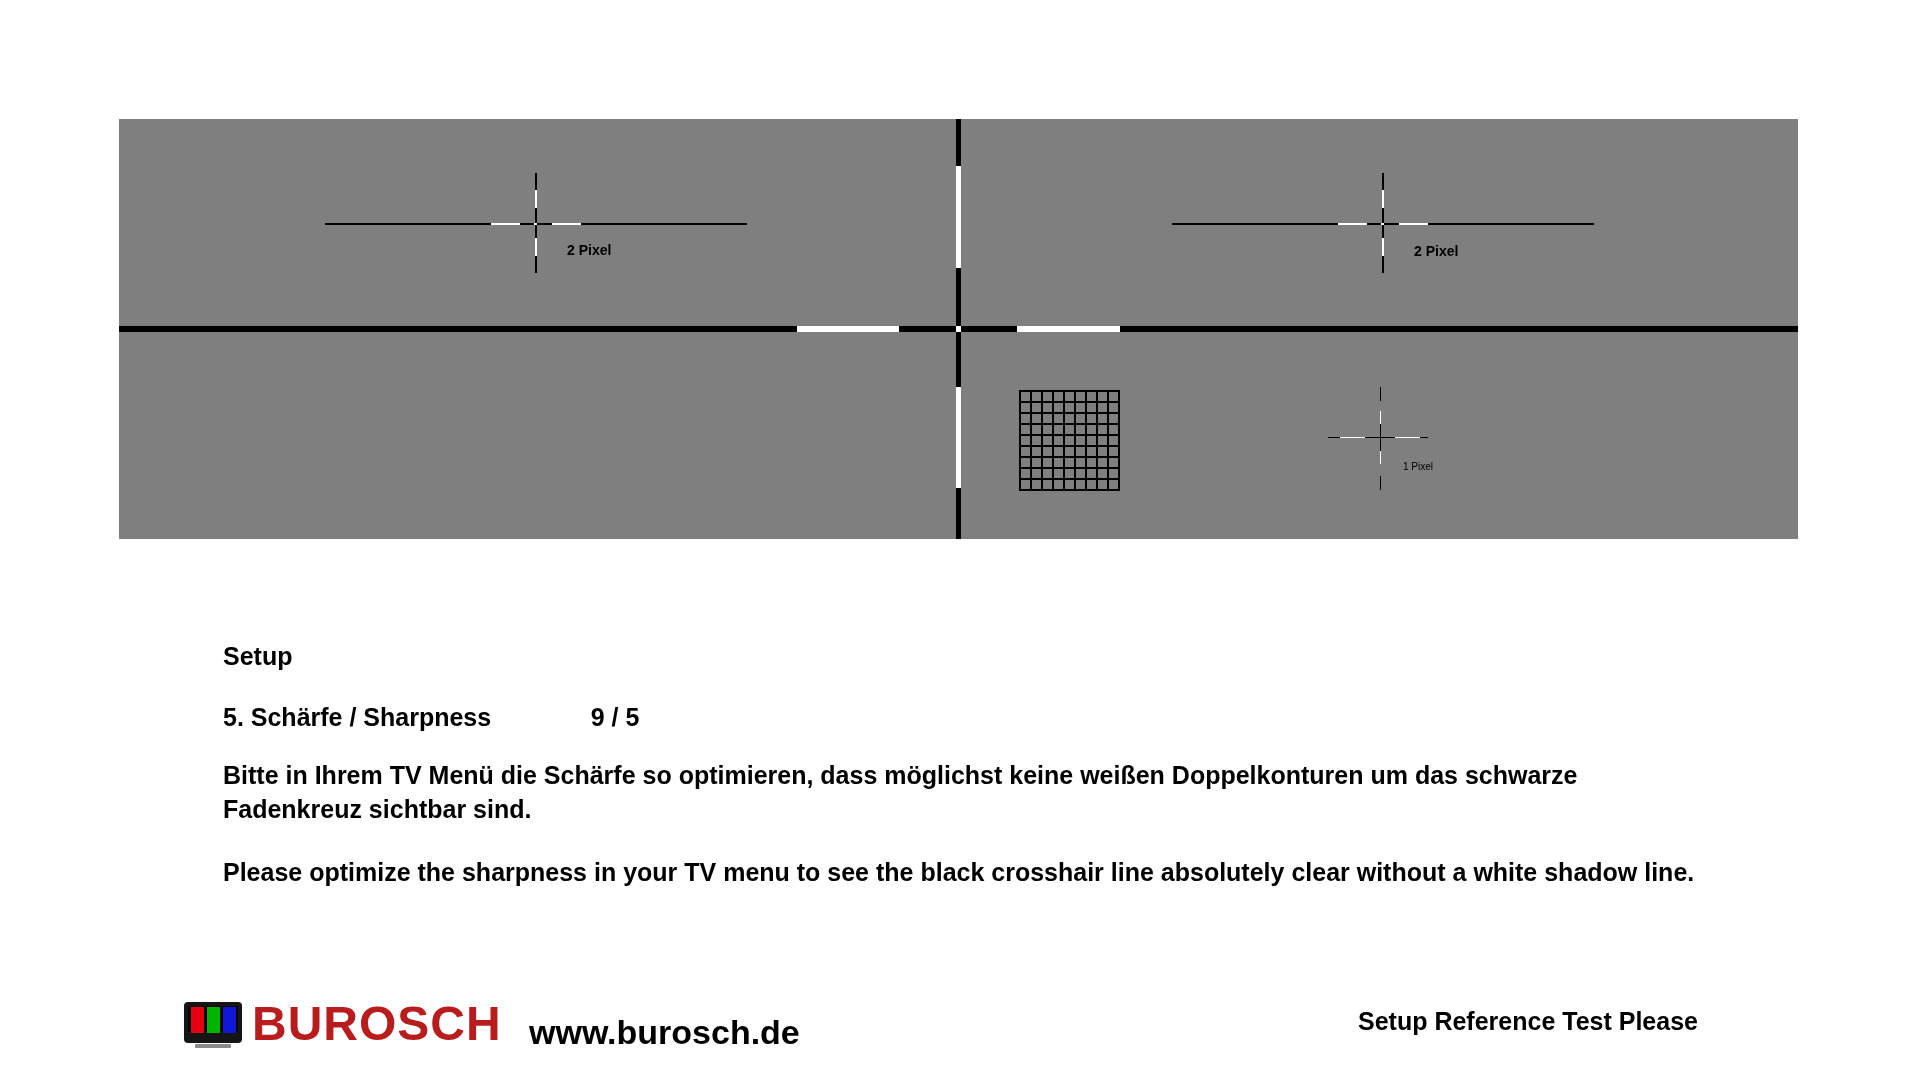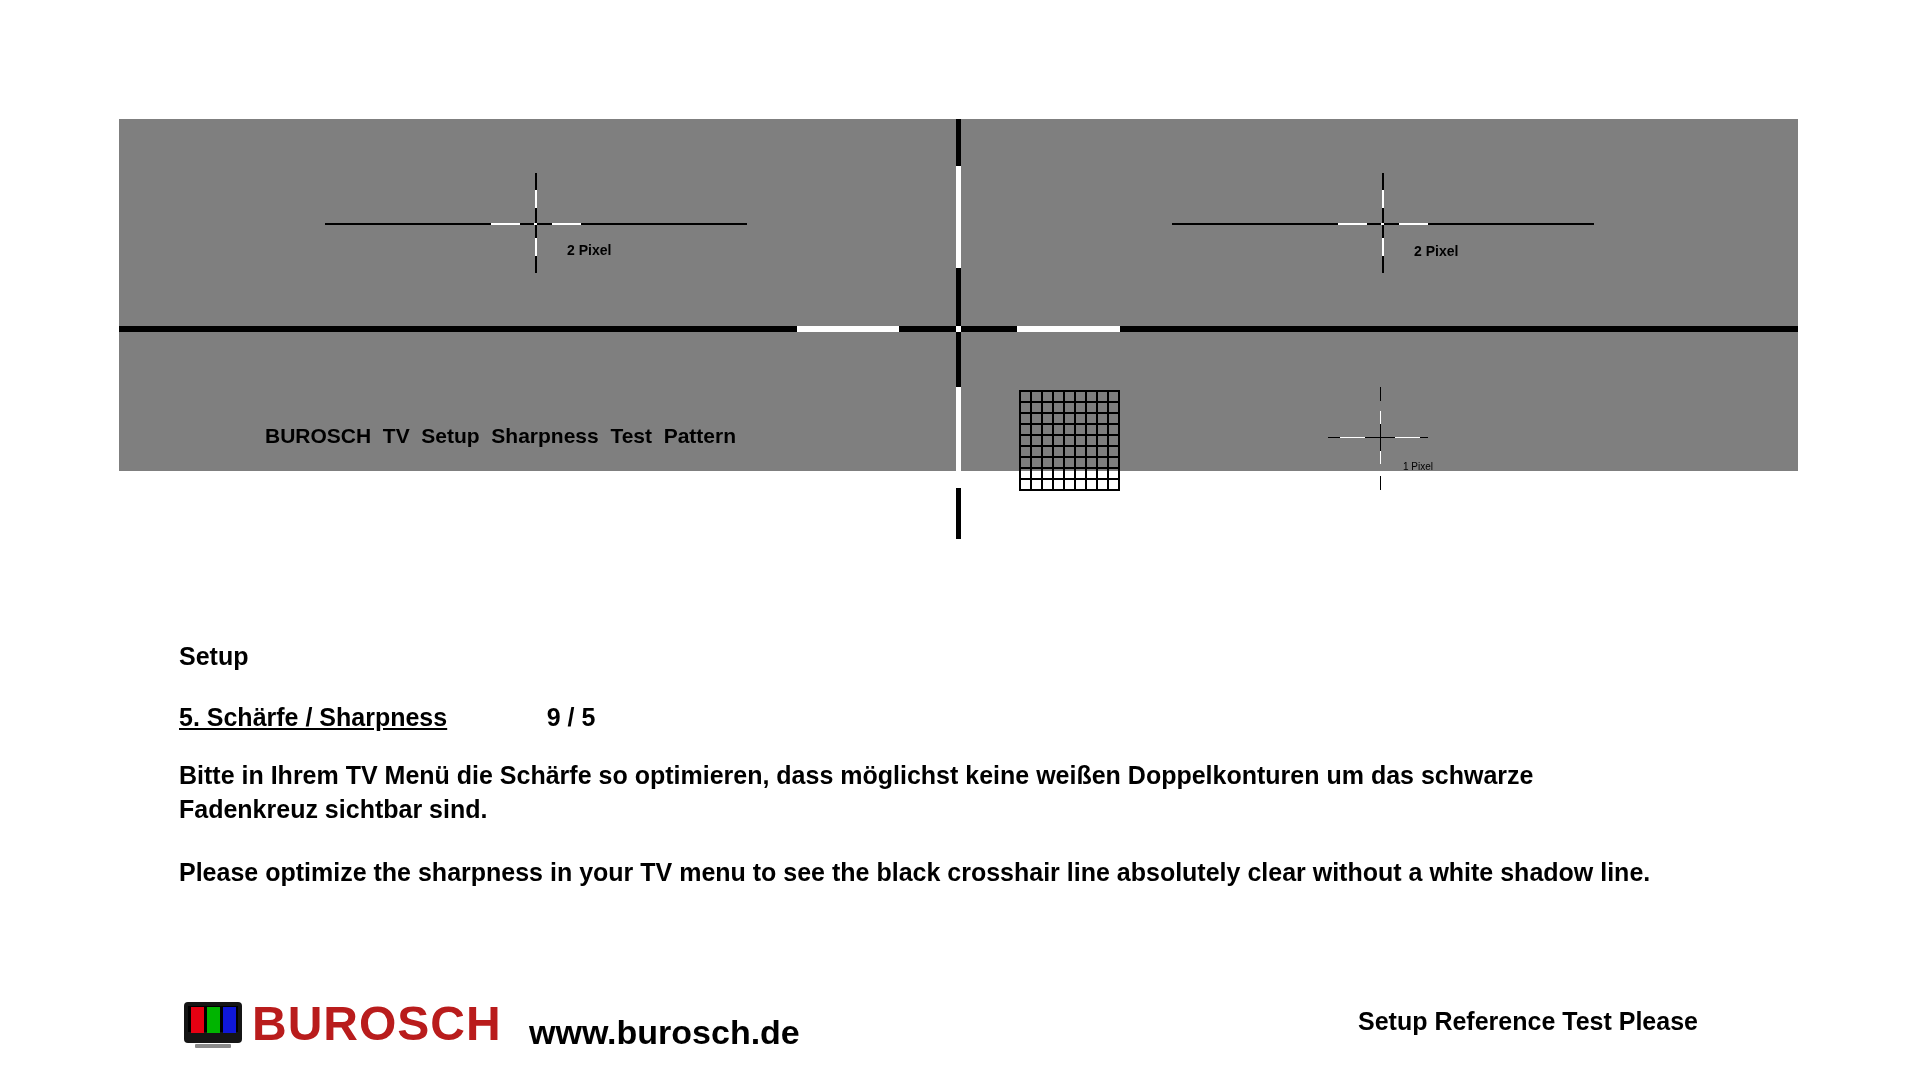--- a/index.html
+++ b/index.html
@@ -1,29 +1,29 @@
 <!DOCTYPE html>
 <html><head>
 <meta charset="utf-8">
 <title>Burosch Setup Sharpness Test Pattern</title>
 <style>
   html,body{margin:0;padding:0;background:#fff;}
   .stage{position:relative;width:1920px;height:1080px;background:#ffffff;overflow:hidden;
          font-family:"Liberation Sans",sans-serif;color:#000;}
   .abs{position:absolute;}
-  .test-pattern{position:absolute;left:119px;top:119px;width:1679px;height:352px;background:#7f7f7f;}
+  .test-pattern{position:absolute;left:119px;top:119px;width:1679px;height:420px;background:#7f7f7f;}
   .rect{position:absolute;}
   .pat-label{position:absolute;white-space:pre;line-height:1;}
   .pixel-grid{position:absolute;
     background-image:
       repeating-linear-gradient(to right,#000 0 2px,transparent 2px 11px),
       repeating-linear-gradient(to bottom,#000 0 2px,transparent 2px 11px);
   }
   .txt{position:absolute;font-weight:700;line-height:1.08;white-space:pre;}
-  .para{font-size:25px;}
+  .para{font-size:25px;margin-left:44px;}
   .step-row span{display:inline-block;}
   .brand-text{font-size:48px;font-weight:700;letter-spacing:1px;}
   .tv-icon{position:absolute;left:184px;top:1002px;width:58px;height:46px;}
   .tv-frame{position:absolute;left:0;top:0;right:0;bottom:5px;background:#151515;border-radius:4px;}
   .tv-screen{position:absolute;left:4px;top:4px;right:4px;bottom:11px;background:#000;}
   .tv-bar{position:absolute;top:1px;height:26px;width:13px;}
   .tv-base{position:absolute;left:11px;bottom:0;width:36px;height:4px;background:#8a8a8a;border-radius:1px;}
 </style>
 </head>
 <body>
@@ -58,27 +58,26 @@
       <div class="rect" style="left: 1221px; top: 318px; width: 25px; height: 1px; background: rgb(255, 255, 255);"></div>
       <div class="rect" style="left: 1276px; top: 318px; width: 25px; height: 1px; background: rgb(255, 255, 255);"></div>
       <div class="rect" style="left: 1261px; top: 268px; width: 1px; height: 14px; background: rgb(0, 0, 0);"></div>
       <div class="rect" style="left: 1261px; top: 292px; width: 1px; height: 13px; background: rgb(255, 255, 255);"></div>
       <div class="rect" style="left: 1261px; top: 305px; width: 1px; height: 27px; background: rgb(0, 0, 0);"></div>
       <div class="rect" style="left: 1261px; top: 332px; width: 1px; height: 13px; background: rgb(255, 255, 255);"></div>
       <div class="rect" style="left: 1261px; top: 357px; width: 1px; height: 14px; background: rgb(0, 0, 0);"></div>
       <span class="pat-label" style="left: 448px; top: 124px; font-size: 14px; font-weight: 700; color: rgb(0, 0, 0);">2 Pixel</span>
       <span class="pat-label" style="left: 1295px; top: 125px; font-size: 14px; font-weight: 700; color: rgb(0, 0, 0);">2 Pixel</span>
       <span class="pat-label" style="left: 1284px; top: 343px; font-size: 10px; font-weight: 400; color: rgb(0, 0, 0);">1 Pixel</span>
-      <span class="pat-label" style="left: 146px; top: 306px; font-size: 21px; font-weight: 700; color: rgb(0, 0, 0);">BUROSCH  TV  Setup  Sharpness  Test  Pattern</span>
     </div>
 
   <div class="txt para" style="left:179px;top:643px;">Setup</div>
 
   <div class="abs step-row" style="left:179px;top:704px;">
-    <span class="txt para" style="position:static;text-decoration:underline;">5. Schärfe / Sharpness</span>
+    <span class="txt para" style="position:static;">5. Schärfe / Sharpness</span>
     <span class="txt para" style="position:static;margin-left:95px;">9 / 5</span>
   </div>
 
   <div class="txt para" style="left:179px;top:796px;">Fadenkreuz sichtbar sind.</div>
   <div class="txt para" style="left:179px;top:762px;">Bitte in Ihrem TV Menü die Schärfe so optimieren, dass möglichst keine weißen Doppelkonturen um das schwarze</div>
 
   <div class="txt para" style="left:179px;top:859px;">Please optimize the sharpness in your TV menu to see the black crosshair line absolutely clear without a white shadow line.</div>
 
   <div class="tv-icon">
     <div class="tv-frame">

